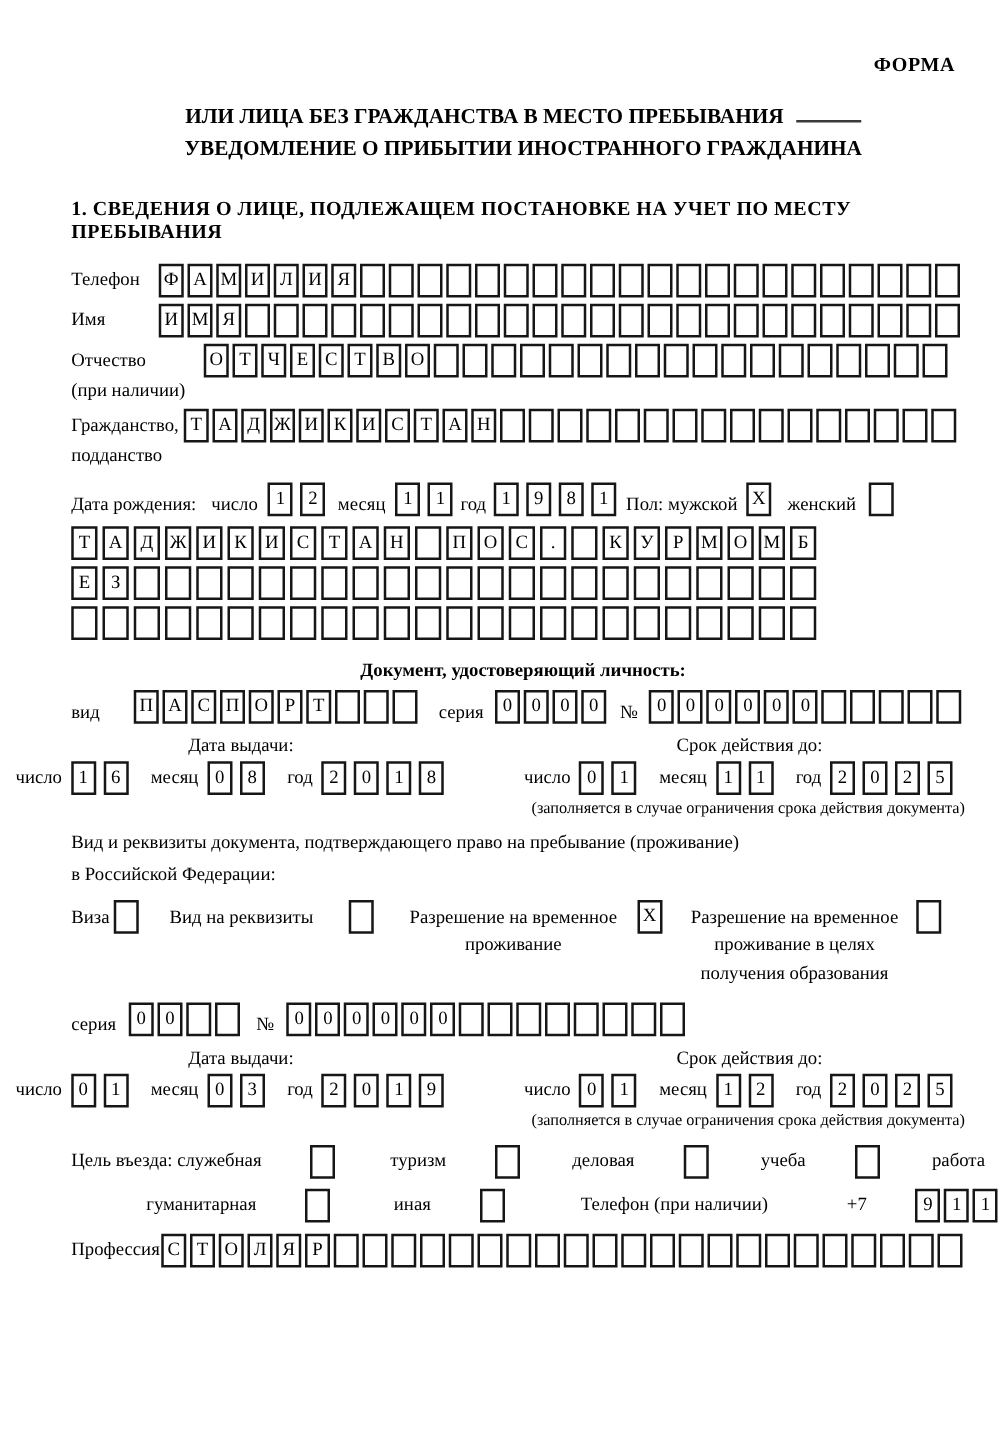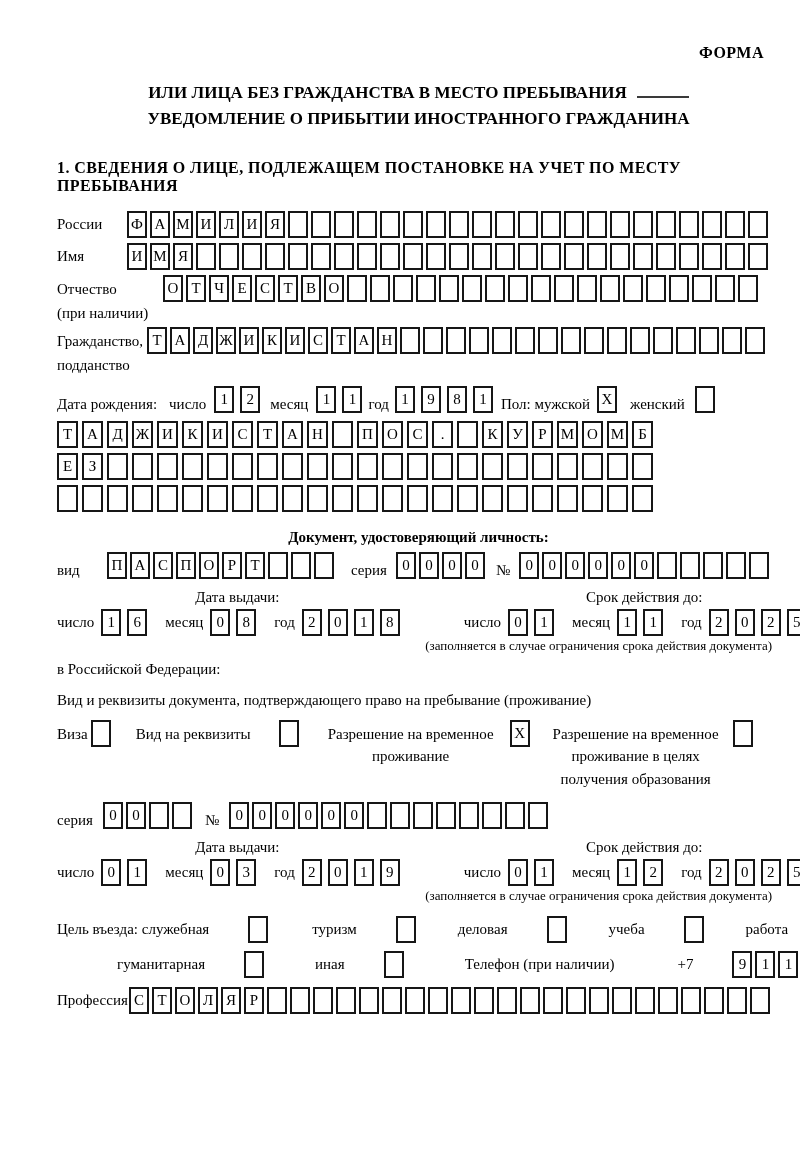--- a/index.html
+++ b/index.html
@@ -28,21 +28,21 @@
     box-sizing:border-box; flex:none; width:20px; height:27px;
     border:2px solid #161616; margin-right:3px; background:#fff;
     display:inline-flex; align-items:center; justify-content:center;
     font-size:15px; line-height:1;
   }
   .cells.sp .cell { margin-right:6px; }
   .cells.wide .cell { width:21px; margin-right:4px; }
   .stack { display:flex; flex-direction:column; }
   .stack .cells { margin-bottom:5px; }
   
-  .dates { display:flex; margin-top:10px; }
+  .dates { display:flex; margin-top:10px;justify-content:flex-end; }
   .dhead { font-size:15px; text-align:center; margin-bottom:3px; }
   .dfields { display:flex; align-items:center; }
   .dfields .dl { margin-right:7px; }
   .dfields .cells { margin-right:12px; }
   .dcol.right { margin-left:46px; }
   .caption { font-size:13px; margin-top:2px; }
   .caption.right { text-align:right; margin-right:8px; }
   
   .dochead { text-align:center; font-weight:bold; font-size:15px; margin-top:12px; }
   .para { font-size:15px; margin-top:9px; line-height:1.5; }
@@ -66,21 +66,21 @@
   <div class="title">
     <div>
       <span>ИЛИ ЛИЦА БЕЗ ГРАЖДАНСТВА В МЕСТО ПРЕБЫВАНИЯ</span><span class="u"></span>
     </div>
     <div>УВЕДОМЛЕНИЕ О ПРИБЫТИИ ИНОСТРАННОГО ГРАЖДАНИНА</div>
   </div>
 
   <div class="sect">1. СВЕДЕНИЯ О ЛИЦЕ, ПОДЛЕЖАЩЕМ ПОСТАНОВКЕ НА УЧЕТ ПО МЕСТУ ПРЕБЫВАНИЯ</div>
 
   <div class="row" style="margin-top:16px">
-    <span class="lbl" style="width:70px">России</span>
+    <span class="lbl" style="width:70px">Телефон</span>
     <span class="cells">
         <span class="cell">Ф</span>
         <span class="cell">А</span>
         <span class="cell">М</span>
         <span class="cell">И</span>
         <span class="cell">Л</span>
         <span class="cell">И</span>
         <span class="cell">Я</span>
         <span class="cell"></span>
         <span class="cell"></span>
@@ -399,22 +399,22 @@
             <span class="cell">2</span>
             <span class="cell">0</span>
             <span class="cell">2</span>
             <span class="cell">5</span>
           </span>
       </div>
     </div>
   </div>
   <div class="caption right">(заполняется в случае ограничения срока действия документа)</div>
 
+  <div class="para">Вид и реквизиты документа, подтверждающего право на пребывание (проживание)</div>
   <div class="para" style="margin-top:4px">в Российской Федерации:</div>
-  <div class="para">Вид и реквизиты документа, подтверждающего право на пребывание (проживание)</div>
 
   <div class="opts">
     <div class="opt">
       <span class="txt">Виза</span>
       <span class="cells" style="margin-left:3px">
           <span class="cell"></span>
         </span>
     </div>
     <div class="opt" style="margin-left:22px">
       <span class="txt">Вид на реквизиты</span>

